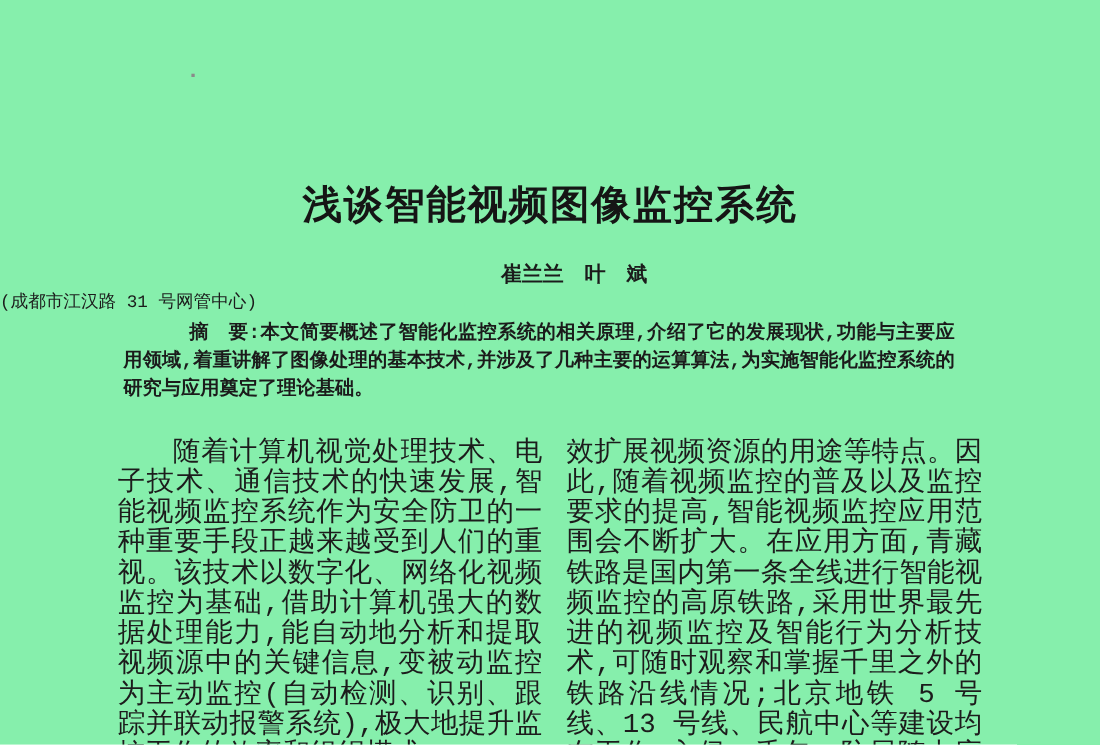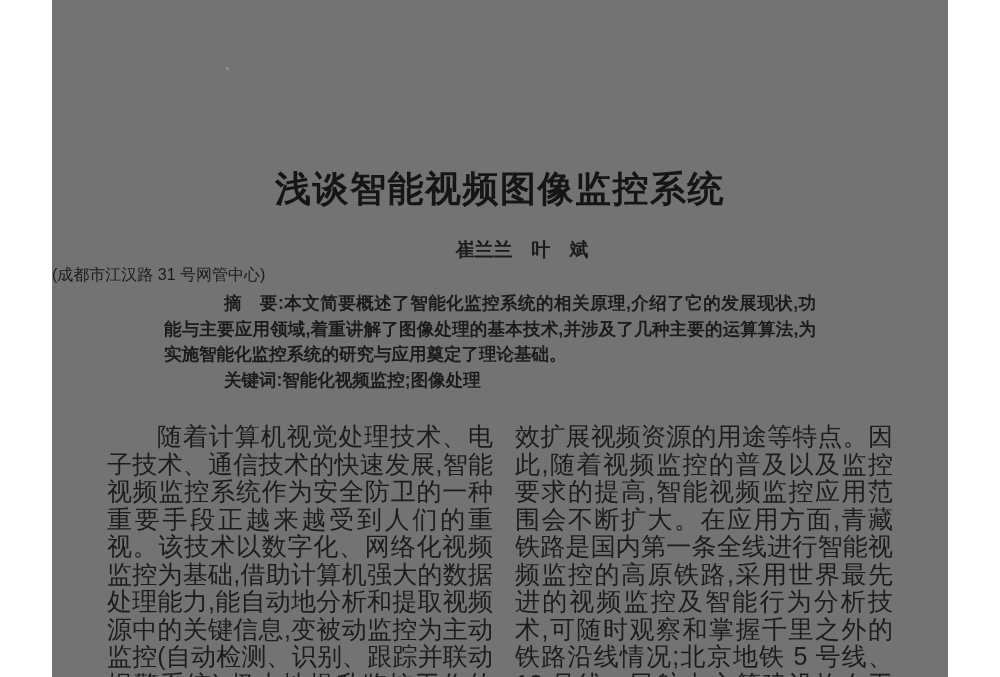--- a/index.html
+++ b/index.html
@@ -2,27 +2,27 @@
 <html><head>
 <meta charset="utf-8">
 <style>
   html, body {
     margin: 0;
     padding: 0;
     background: #ffffff;
   }
   .page {
     position: relative;
-    width: 896px;
+    width: 1000px;
     height: 677px;
     margin: 0 auto;
-    background: #737373;
+    background: #86efac;
     overflow: hidden;
     color: #1b1b1b;
-    font-family: Liberation Sans, sans-serif;
+    font-family: Liberation Mono, monospace;
   }
   .artifact-dot {
     position: absolute;
     left: 174px;
     top: 67px;
     width: 3px;
     height: 3px;
     background: #8a8a8a;
   }
   .title {
@@ -101,21 +101,20 @@
   <div class="artifact-dot"></div>
 
   <h1 class="title">浅谈智能视频图像监控系统</h1>
 
   <div class="authors">崔兰兰　叶　斌</div>
 
   <div class="affiliation">(成都市江汉路 31 号网管中心)</div>
 
   <p class="abstract"><span>摘　要:</span><span>本文简要概述了智能化监控系统的相关原理,介绍了它的发展现状,功能与主要应用领域,着重讲解了图像处理的基本技术,并涉及了几种主要的运算算法,为实施智能化监控系统的研究与应用奠定了理论基础。</span></p>
 
-  <p class="keywords"><span>关键词:</span><span>智能化视频监控;图像处理</span></p>
 
   <div class="columns">
 
     <div class="col col-left">
       <p class="body-par indent">随着计算机视觉处理技术、电子技术、通信技术的快速发展,智能视频监控系统作为安全防卫的一种重要手段正越来越受到人们的重视。该技术以数字化、网络化视频监控为基础,借助计算机强大的数据处理能力,能自动地分析和提取视频源中的关键信息,变被动监控为主动监控(自动检测、识别、跟踪并联动报警系统),极大地提升监控工作的效率和组织模式。</p>
       <h2 class="section-heading"><span class="sec-num">1</span><span class="sec-title">引言</span></h2>
     </div>
 
     <div class="col col-right">
       <p class="body-par">效扩展视频资源的用途等特点。因此,随着视频监控的普及以及监控要求的提高,智能视频监控应用范围会不断扩大。在应用方面,青藏铁路是国内第一条全线进行智能视频监控的高原铁路,采用世界最先进的视频监控及智能行为分析技术,可随时观察和掌握千里之外的铁路沿线情况;北京地铁 5 号线、13 号线、民航中心等建设均在工作,入侵、丢包、防尾随中应用了智能视频分析产品。系统具体应用可以概括为移动侦测、物体</p>

